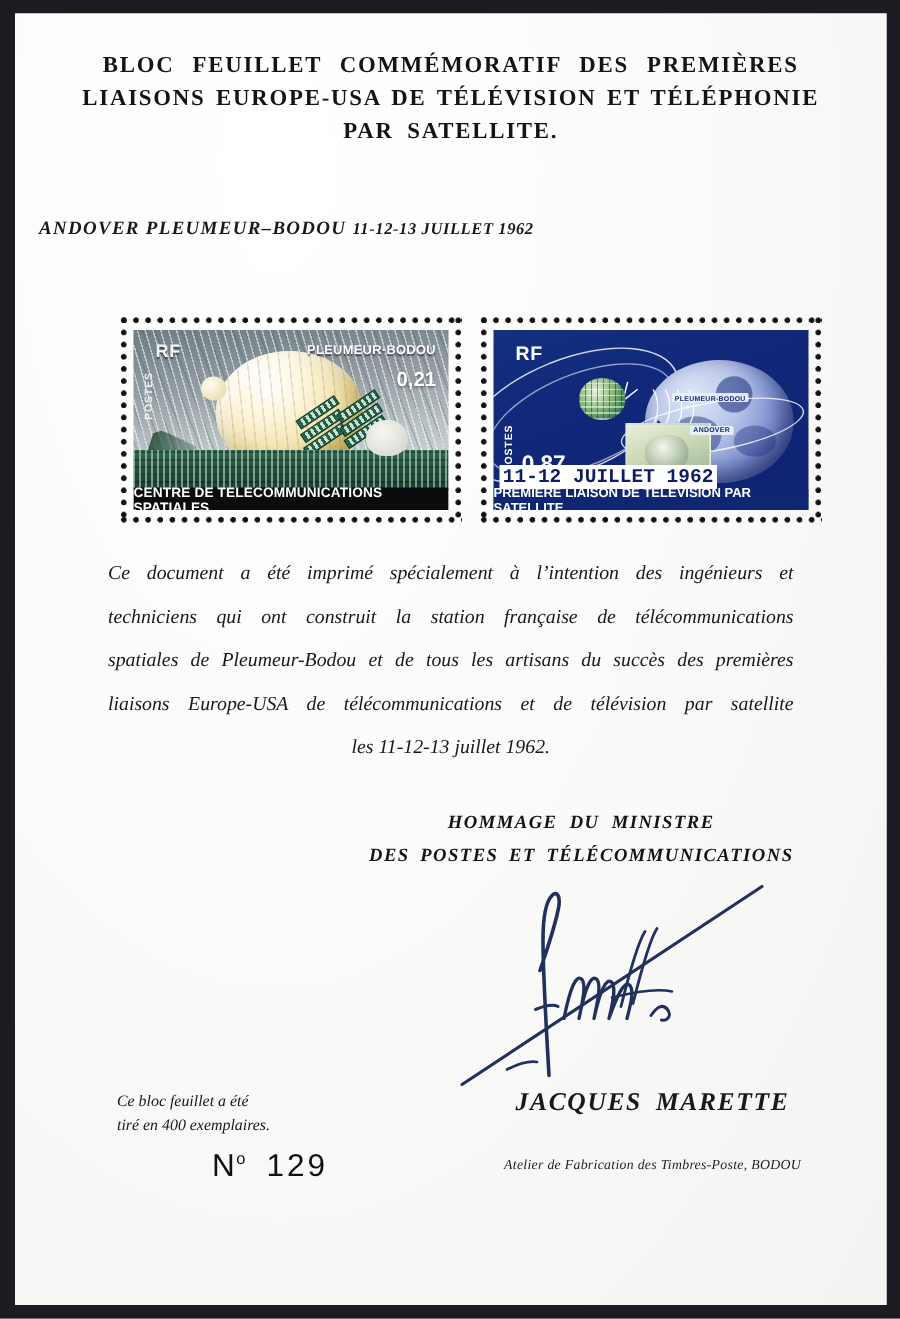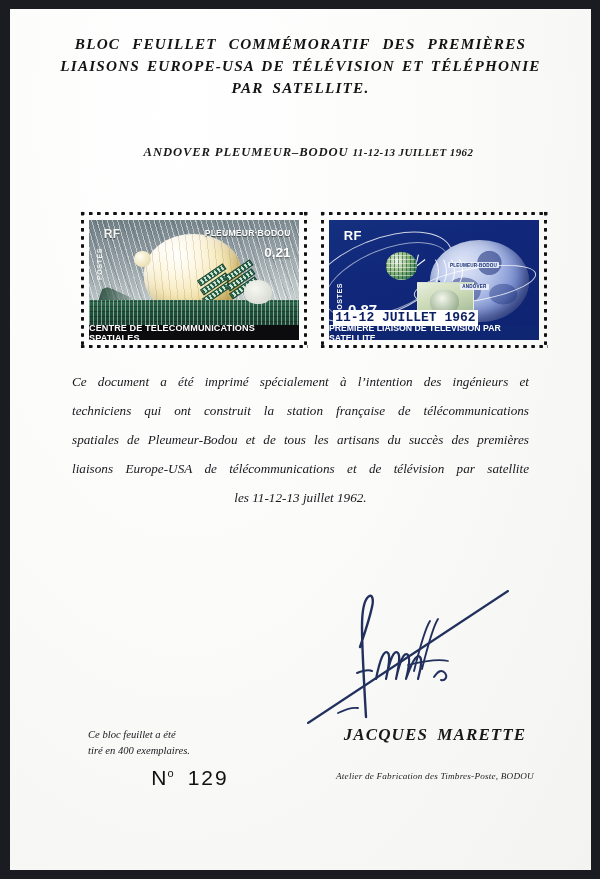--- a/index.html
+++ b/index.html
@@ -13,30 +13,30 @@
   .paper{
     position:relative;width:100%;height:100%;box-sizing:border-box;
     background:#fdfdfc;
     background-image:radial-gradient(ellipse at 30% 12%, #ffffff 0%, #fbfbfa 45%, #f3f4f2 100%);
     overflow:hidden;
   }
 
   
   .title{
     position:absolute;left:0;right:0;top:24px;text-align:center;
-    font-family:"Liberation Serif",serif;font-style:italic;font-weight:700;
+    font-family:"Liberation Serif",serif;font-weight:700;
     font-size:15.2px;letter-spacing:1.2px;color:#141414;line-height:22px;
     padding:0 36px;box-sizing:border-box;
   }
   .title .l1{display:block;word-spacing:7px;}
   .title .l2{display:block;word-spacing:2px;}
   .title .l3{display:block;word-spacing:4px;}
 
   .subtitle{
-    position:absolute;left:16px;right:0;top:136px;text-align:center;
+    position:absolute;left:16px;right:0;top:136px;text-align:left;
     font-style:italic;font-weight:700;font-size:12.6px;letter-spacing:0.9px;
     color:#1a1a1a;
   }
   .subtitle .dates{font-size:11px;letter-spacing:0.4px;}
 
   
   .stamps{
     position:absolute;left:70px;top:202px;width:468px;height:138px;
     display:flex;justify-content:space-between;
   }
@@ -237,21 +237,21 @@
     position:absolute;left:330px;top:716px;width:190px;text-align:center;
     font-style:italic;font-weight:700;font-size:17px;letter-spacing:1.1px;color:#191919;
     word-spacing:4px;
   }
   .atelier{
     position:absolute;left:300px;top:762px;width:250px;text-align:center;
     font-style:italic;font-size:9.2px;letter-spacing:.2px;color:#1d1d1d;
   }
 
   
-  .numbering{position:absolute;left:78px;top:718px;width:190px;}
+  .numbering{position:absolute;left:68px;top:718px;width:190px;}
   .numbering .nl{display:block;font-style:italic;font-size:10.6px;color:#17171c;line-height:16px;}
   .numbering .no{
     display:block;margin-top:7px;padding-left:14px;
     font-size:21px;color:#101010;letter-spacing:1px;font-family:Liberation Sans, sans-serif;text-align:center;
   }
   .numbering .no sup{font-size:11px;vertical-align:super;}
   .numbering .no .digits{margin-left:13px;letter-spacing:2px;}
 </style>
 </head>
 <body>
@@ -330,20 +330,24 @@
     </div>
 
     <div class="body-text">
       <span class="ln">Ce document a été imprimé spécialement à l’intention des ingénieurs et</span>
       <span class="ln">techniciens qui ont construit la station française de télécommunications</span>
       <span class="ln">spatiales de Pleumeur-Bodou et de tous les artisans du succès des premières</span>
       <span class="ln">liaisons Europe-USA de télécommunications et de télévision par satellite</span>
       <span class="ln center">les 11-12-13 juillet 1962.</span>
     </div>
 
+    <div class="hommage">
+      <span class="h1">HOMMAGE DU MINISTRE</span>
+      <span class="h2">DES POSTES ET TÉLÉCOMMUNICATIONS</span>
+    </div>
 
     <div class="signature">
       <svg width="220" height="140" viewBox="0 0 220 140">
         <g fill="none" stroke="#22305e" stroke-linecap="round" stroke-linejoin="round">
           <path d="M6 136 L206 4" stroke-width="2.1"></path>
           <path d="M64 130 C 62 96, 60 62, 60 40 C 60 26, 62 14, 66 10 C 70 6, 72 12, 70 20
                    C 67 34, 62 48, 58 60" stroke-width="2.4"></path>
           <path d="M55 86 C 60 84, 66 82, 70 84" stroke-width="2"></path>
           <path d="M74 92 C 78 72, 82 62, 86 66 C 89 70, 86 82, 84 92
                    C 88 72, 92 62, 96 66 C 99 70, 96 82, 94 92

